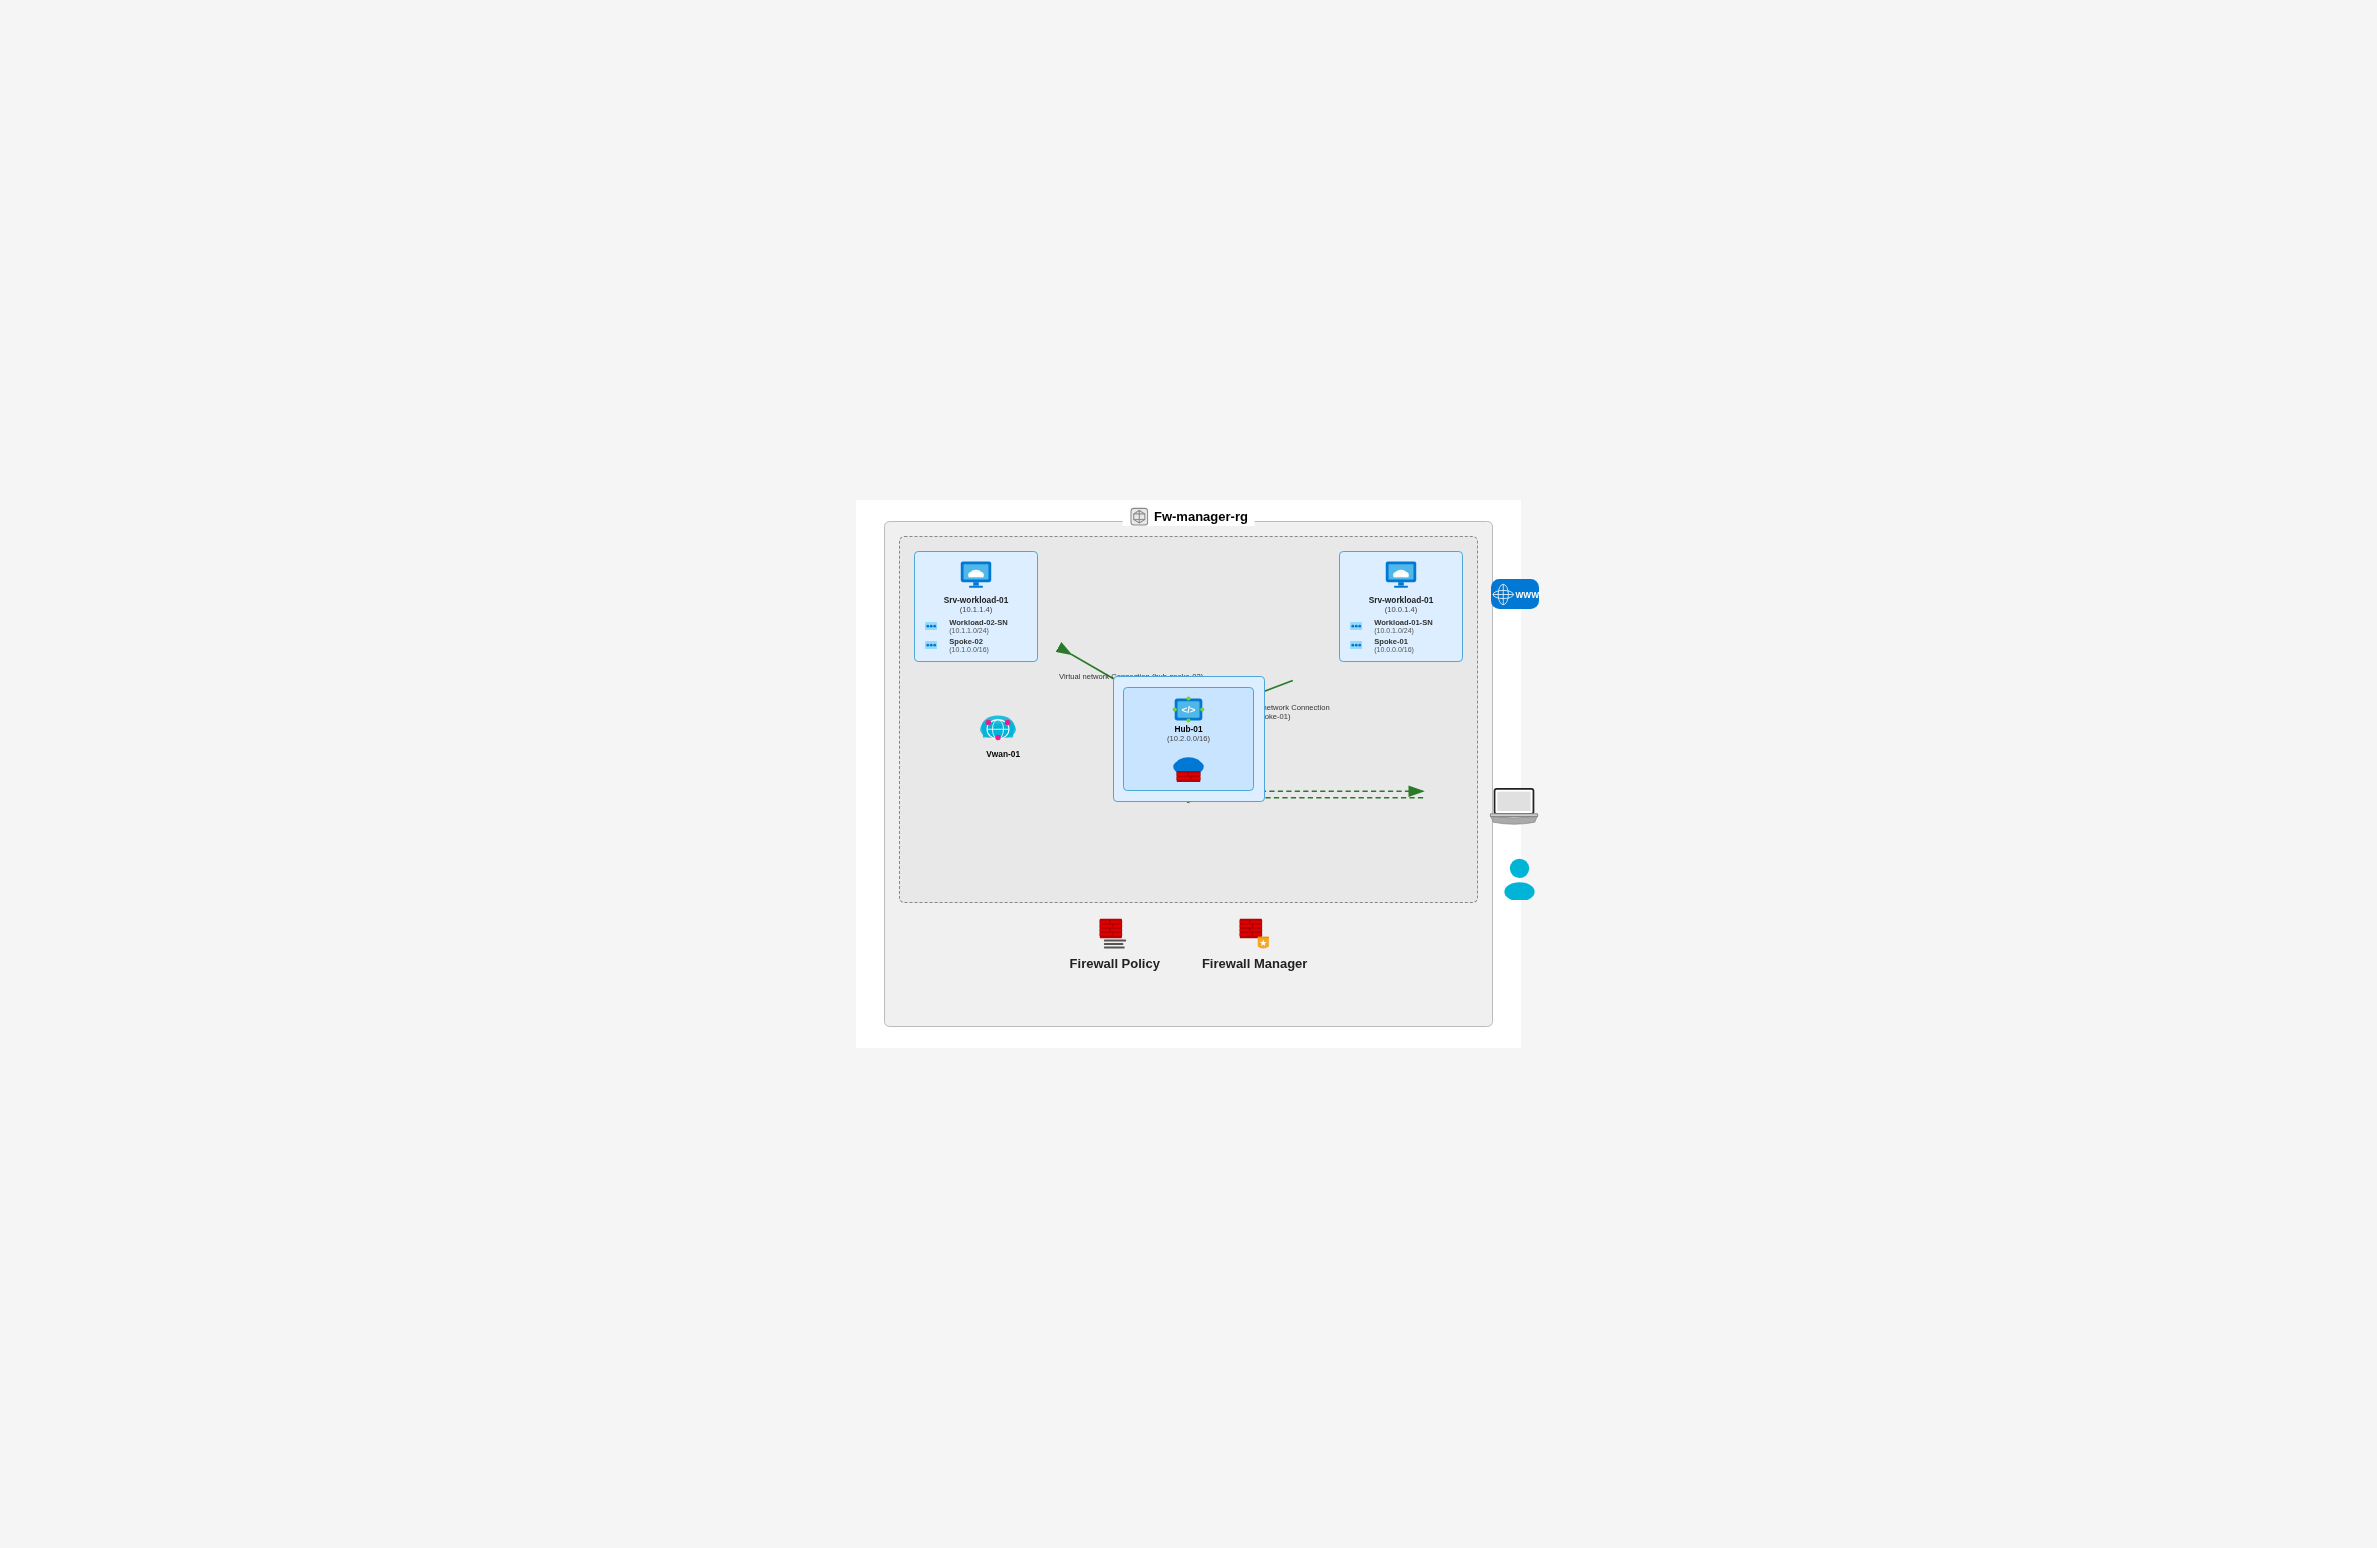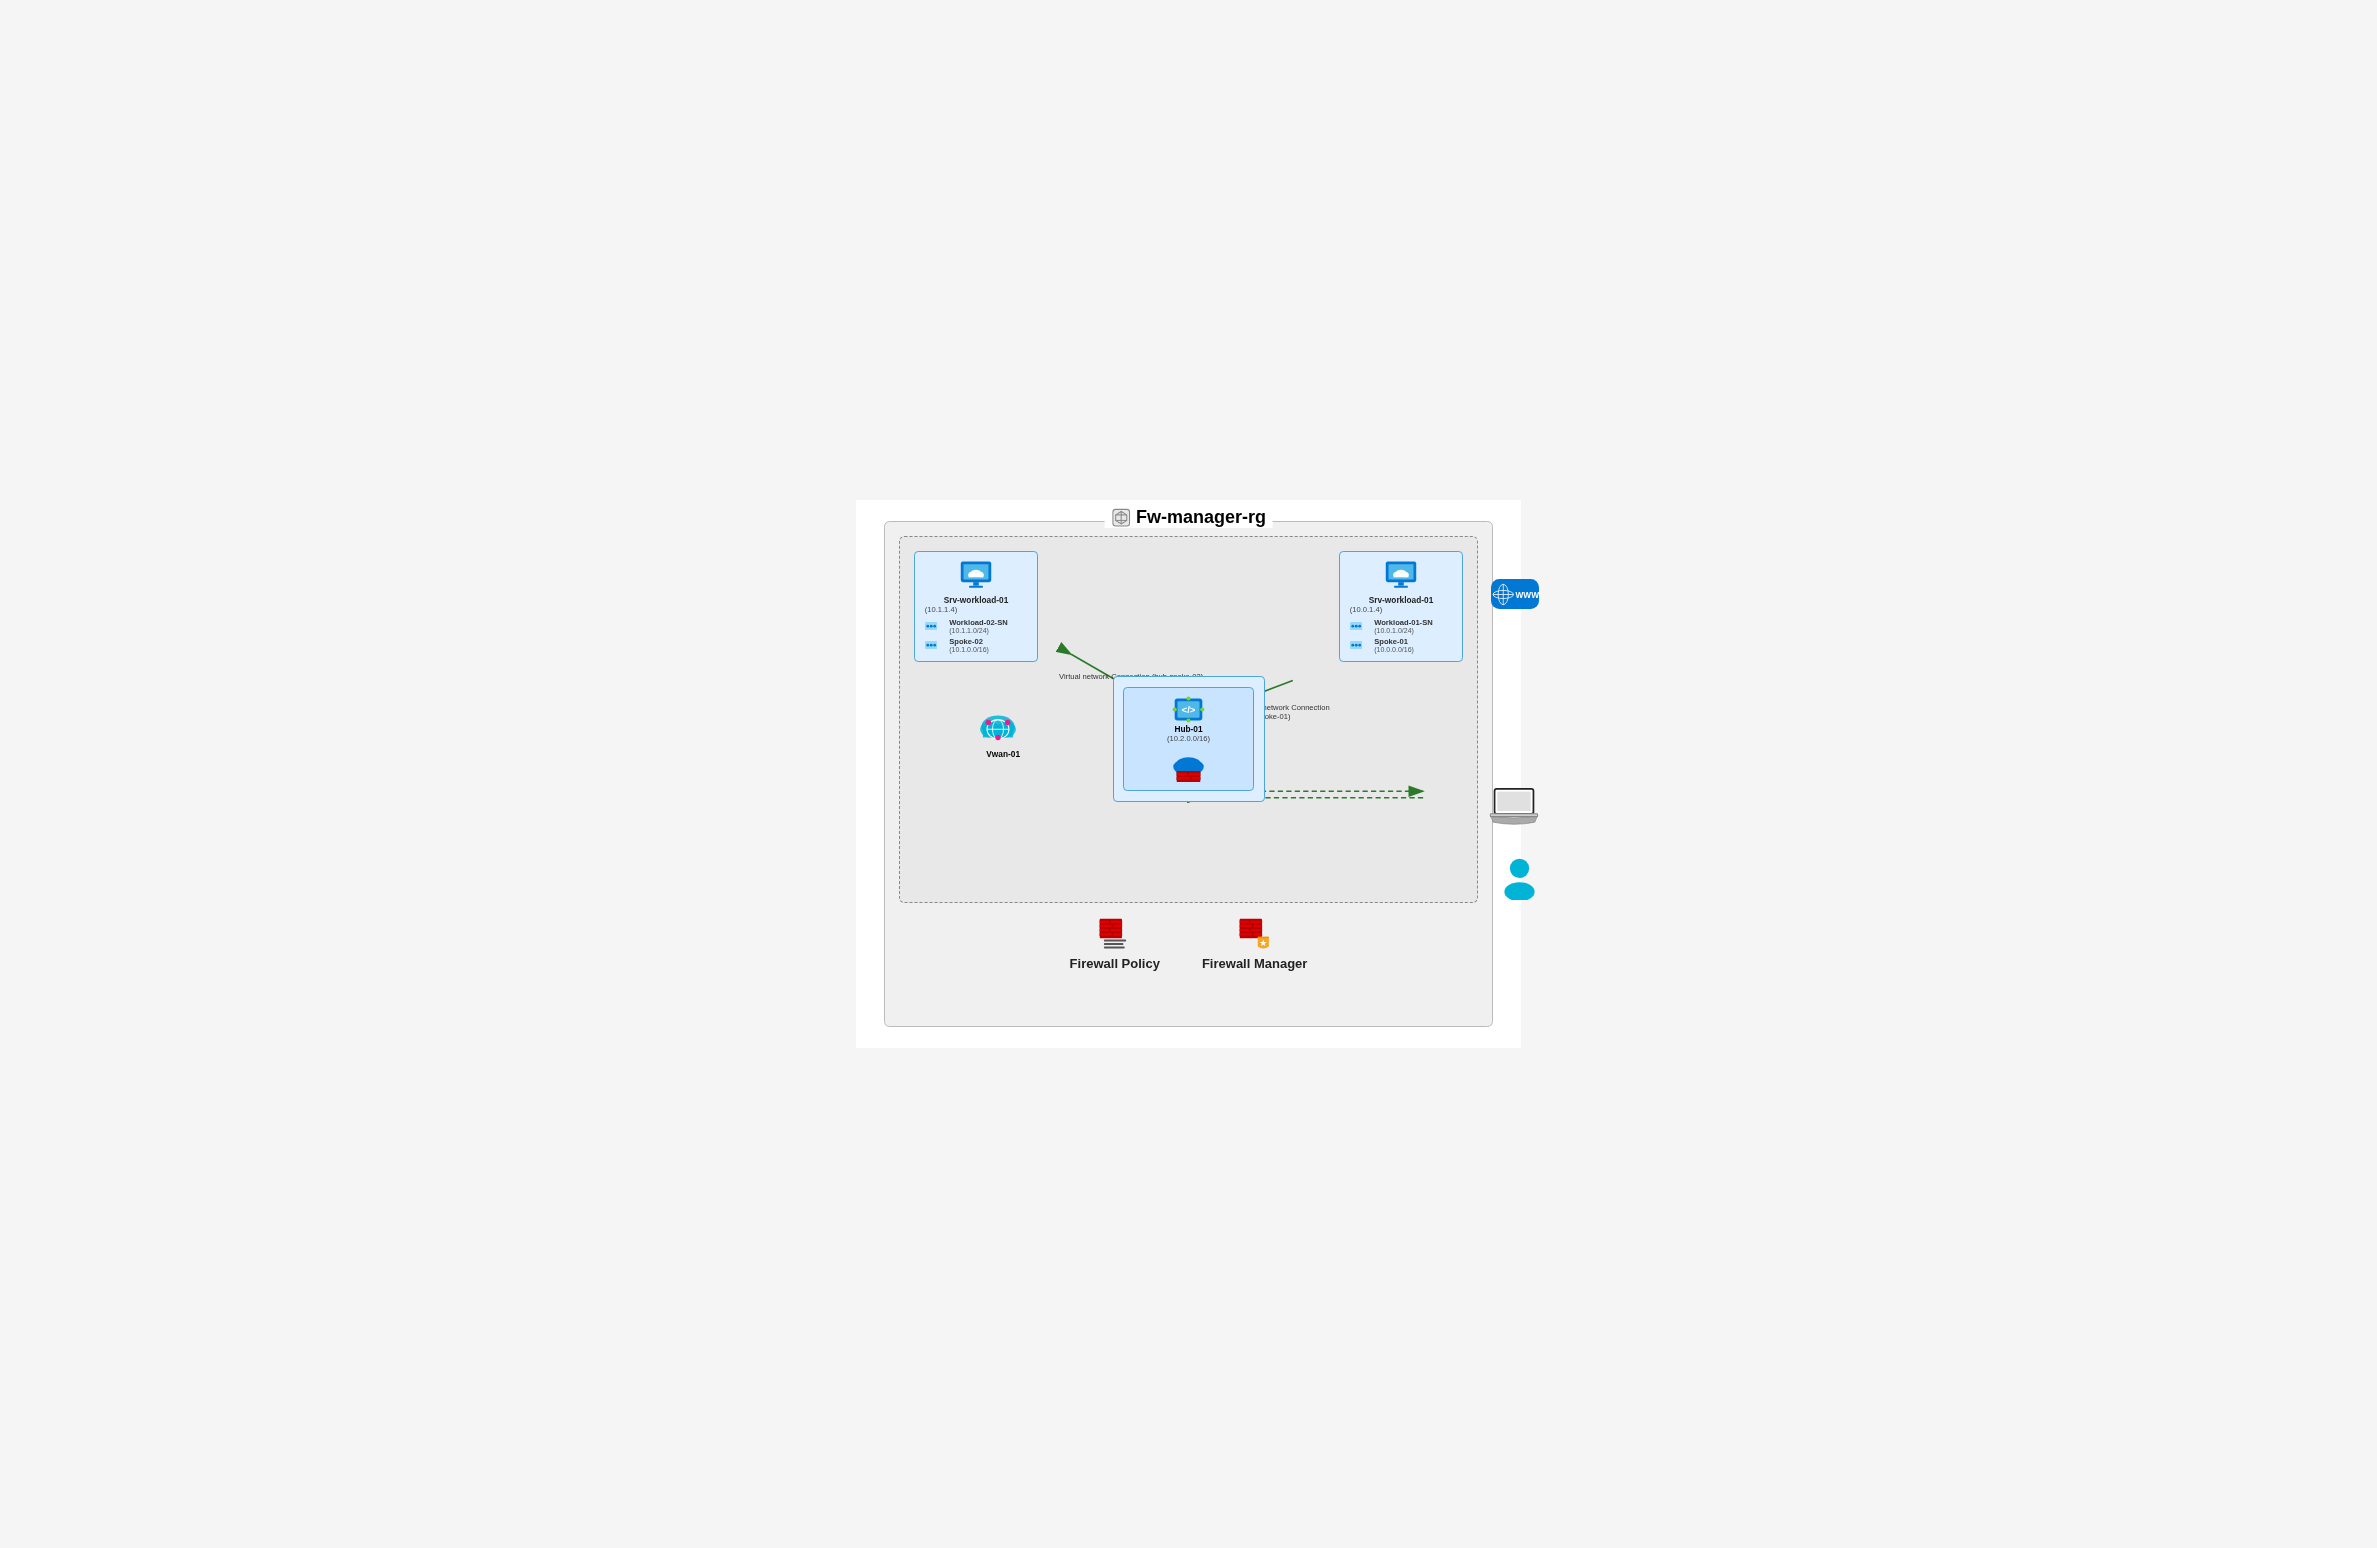--- a/index.html
+++ b/index.html
@@ -27,21 +27,21 @@
       padding: 14px 14px 55px 14px;
       position: relative;
     }
     .rg-title {
       position: absolute;
       top: -15.2px;
       left: 50%;
       transform: translateX(-50%);
       background: white;
       padding: 0 7px;
-      font-size: 18px;
+      font-size: 13px;
       font-weight: 600;
       display: flex;
       align-items: center;
       gap: 5.5px;
       white-space: nowrap;
     }
     .rg-icon {
       width: 19.4px;
       height: 19.4px;
     }
@@ -73,21 +73,21 @@
       margin-bottom: 4.2px;
     }
     .spoke-vm-label {
       font-size: 8.3px;
       font-weight: 600;
       text-align: center;
       color: #222;
     }
     .spoke-vm-ip {
       font-size: 7.6px;
-      text-align: left;
+      text-align: center;
       color: #444;
       margin-bottom: 4.2px;
     }
     
     .subnet-row {
       display: flex;
       align-items: center;
       gap: 12px;
       margin-top: 2.8px;
     }

